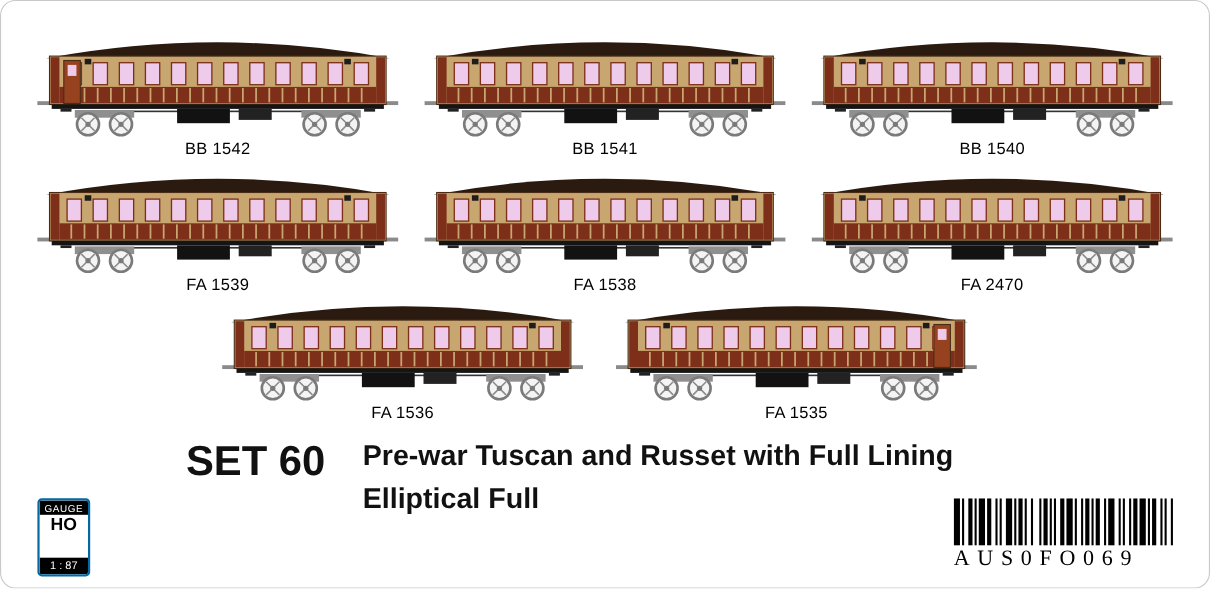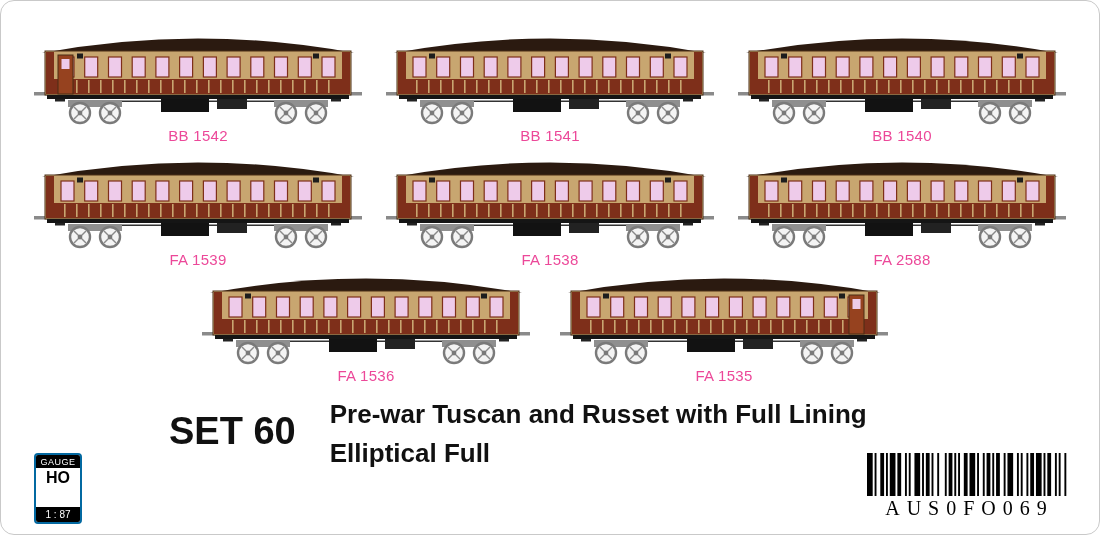--- a/index.html
+++ b/index.html
@@ -7,35 +7,35 @@
     position:relative; width:1100px; height:535px; background:#ffffff;
     border:1px solid #c9c9c9; border-radius:14px; overflow:hidden;
     font-family:"Liberation Sans", sans-serif; box-sizing:border-box;
   }
   .car-row { position:absolute; left:32px; right:32px; display:flex; justify-content:space-between; }
   .row-0 { top:28px; }
   .row-1 { top:152px; }
   .row-2 { top:268px; left:200px; right:auto; justify-content:flex-end; gap:28px; }
   .car { width:330px; }
   .car svg { display:block; width:330px; height:100px; }
-  .car-label { text-align:center; font-size:15px; color:#ec4899; margin-top:-2px; letter-spacing:0.3px; }
+  .car-label { text-align:center; font-size:15px; color:#000000; margin-top:-2px; letter-spacing:0.3px; }
 
   .caption { position:absolute; left:168px; top:394px; display:flex; gap:34px; color:#111; }
-  .set-label { font-size:38px; font-weight:bold; white-space:nowrap; padding-top:4px;margin-top:11px; }
+  .set-label { font-size:38px; font-weight:bold; white-space:nowrap; padding-top:4px; }
   .caption-lines { font-size:26px; font-weight:bold; line-height:1.5; white-space:nowrap; }
 
   .gauge {
     position:absolute; left:33px; top:452px; width:48px; border:2px solid #0369a1;
     border-radius:4px; overflow:hidden; text-align:center; background:#fff; box-sizing:border-box;
   }
   .gauge-top { background:#000; color:#fff; font-size:9px; padding:2px 0 1px; letter-spacing:0.5px; }
   .gauge-mid { color:#000; font-size:16px; font-weight:bold; padding:1px 0 0; line-height:1.1; }
   .gauge-bottom { background:#000; color:#fff; font-size:10px; padding:2px 0; margin-top:20px; }
 
-  .barcode { position:absolute; left:866px; top:452px; width:205px; text-align:center; }
+  .barcode { position:absolute; left:866px; top:452px; width:205px; }
   .barcode svg { display:block; width:205px; height:43px; }
   .barcode-text { font-family:"Liberation Serif", serif; font-size:20px; color:#000; letter-spacing:7px; margin-top:1px; white-space:nowrap; }
 </style>
 </head>
 <body>
 
 <div class="sheet">
 
   <div class="car-row row-0">
       <div class="car">
@@ -471,21 +471,21 @@
           <rect x="241" y="71" width="54" height="7" fill="#8f8f8f"></rect>
           <circle cx="253" cy="84" r="10" fill="#f4f4f4" stroke="#7a7a7a" stroke-width="2.4"></circle>
           <line x1="247" y1="78" x2="259" y2="90" stroke="#8a8a8a" stroke-width="1.4"></line>
           <line x1="259" y1="78" x2="247" y2="90" stroke="#8a8a8a" stroke-width="1.4"></line>
           <circle cx="253" cy="84" r="2.4" fill="#7a7a7a"></circle>
           <circle cx="283" cy="84" r="10" fill="#f4f4f4" stroke="#7a7a7a" stroke-width="2.4"></circle>
           <line x1="277" y1="78" x2="289" y2="90" stroke="#8a8a8a" stroke-width="1.4"></line>
           <line x1="289" y1="78" x2="277" y2="90" stroke="#8a8a8a" stroke-width="1.4"></line>
           <circle cx="283" cy="84" r="2.4" fill="#7a7a7a"></circle>
         </svg>
-        <div class="car-label">FA 2588</div>
+        <div class="car-label">FA 2470</div>
       </div>
     </div>
   <div class="car-row row-2">
       <div class="car">
         <svg viewBox="0 0 330 100" xmlns="http://www.w3.org/2000/svg">
           <rect x="1" y="63" width="13" height="3.5" fill="#8a8a8a"></rect>
           <rect x="316" y="63" width="13" height="3.5" fill="#8a8a8a"></rect>
           <path d="M9 24 Q165 -5 321 24 Z" fill="#2b1a10"></path>
           <rect x="12" y="22" width="306" height="44" fill="#c8a670" stroke="#4a2c14" stroke-width="1"></rect>
           <rect x="13" y="23" width="8" height="42" fill="#7e2f1a"></rect>

